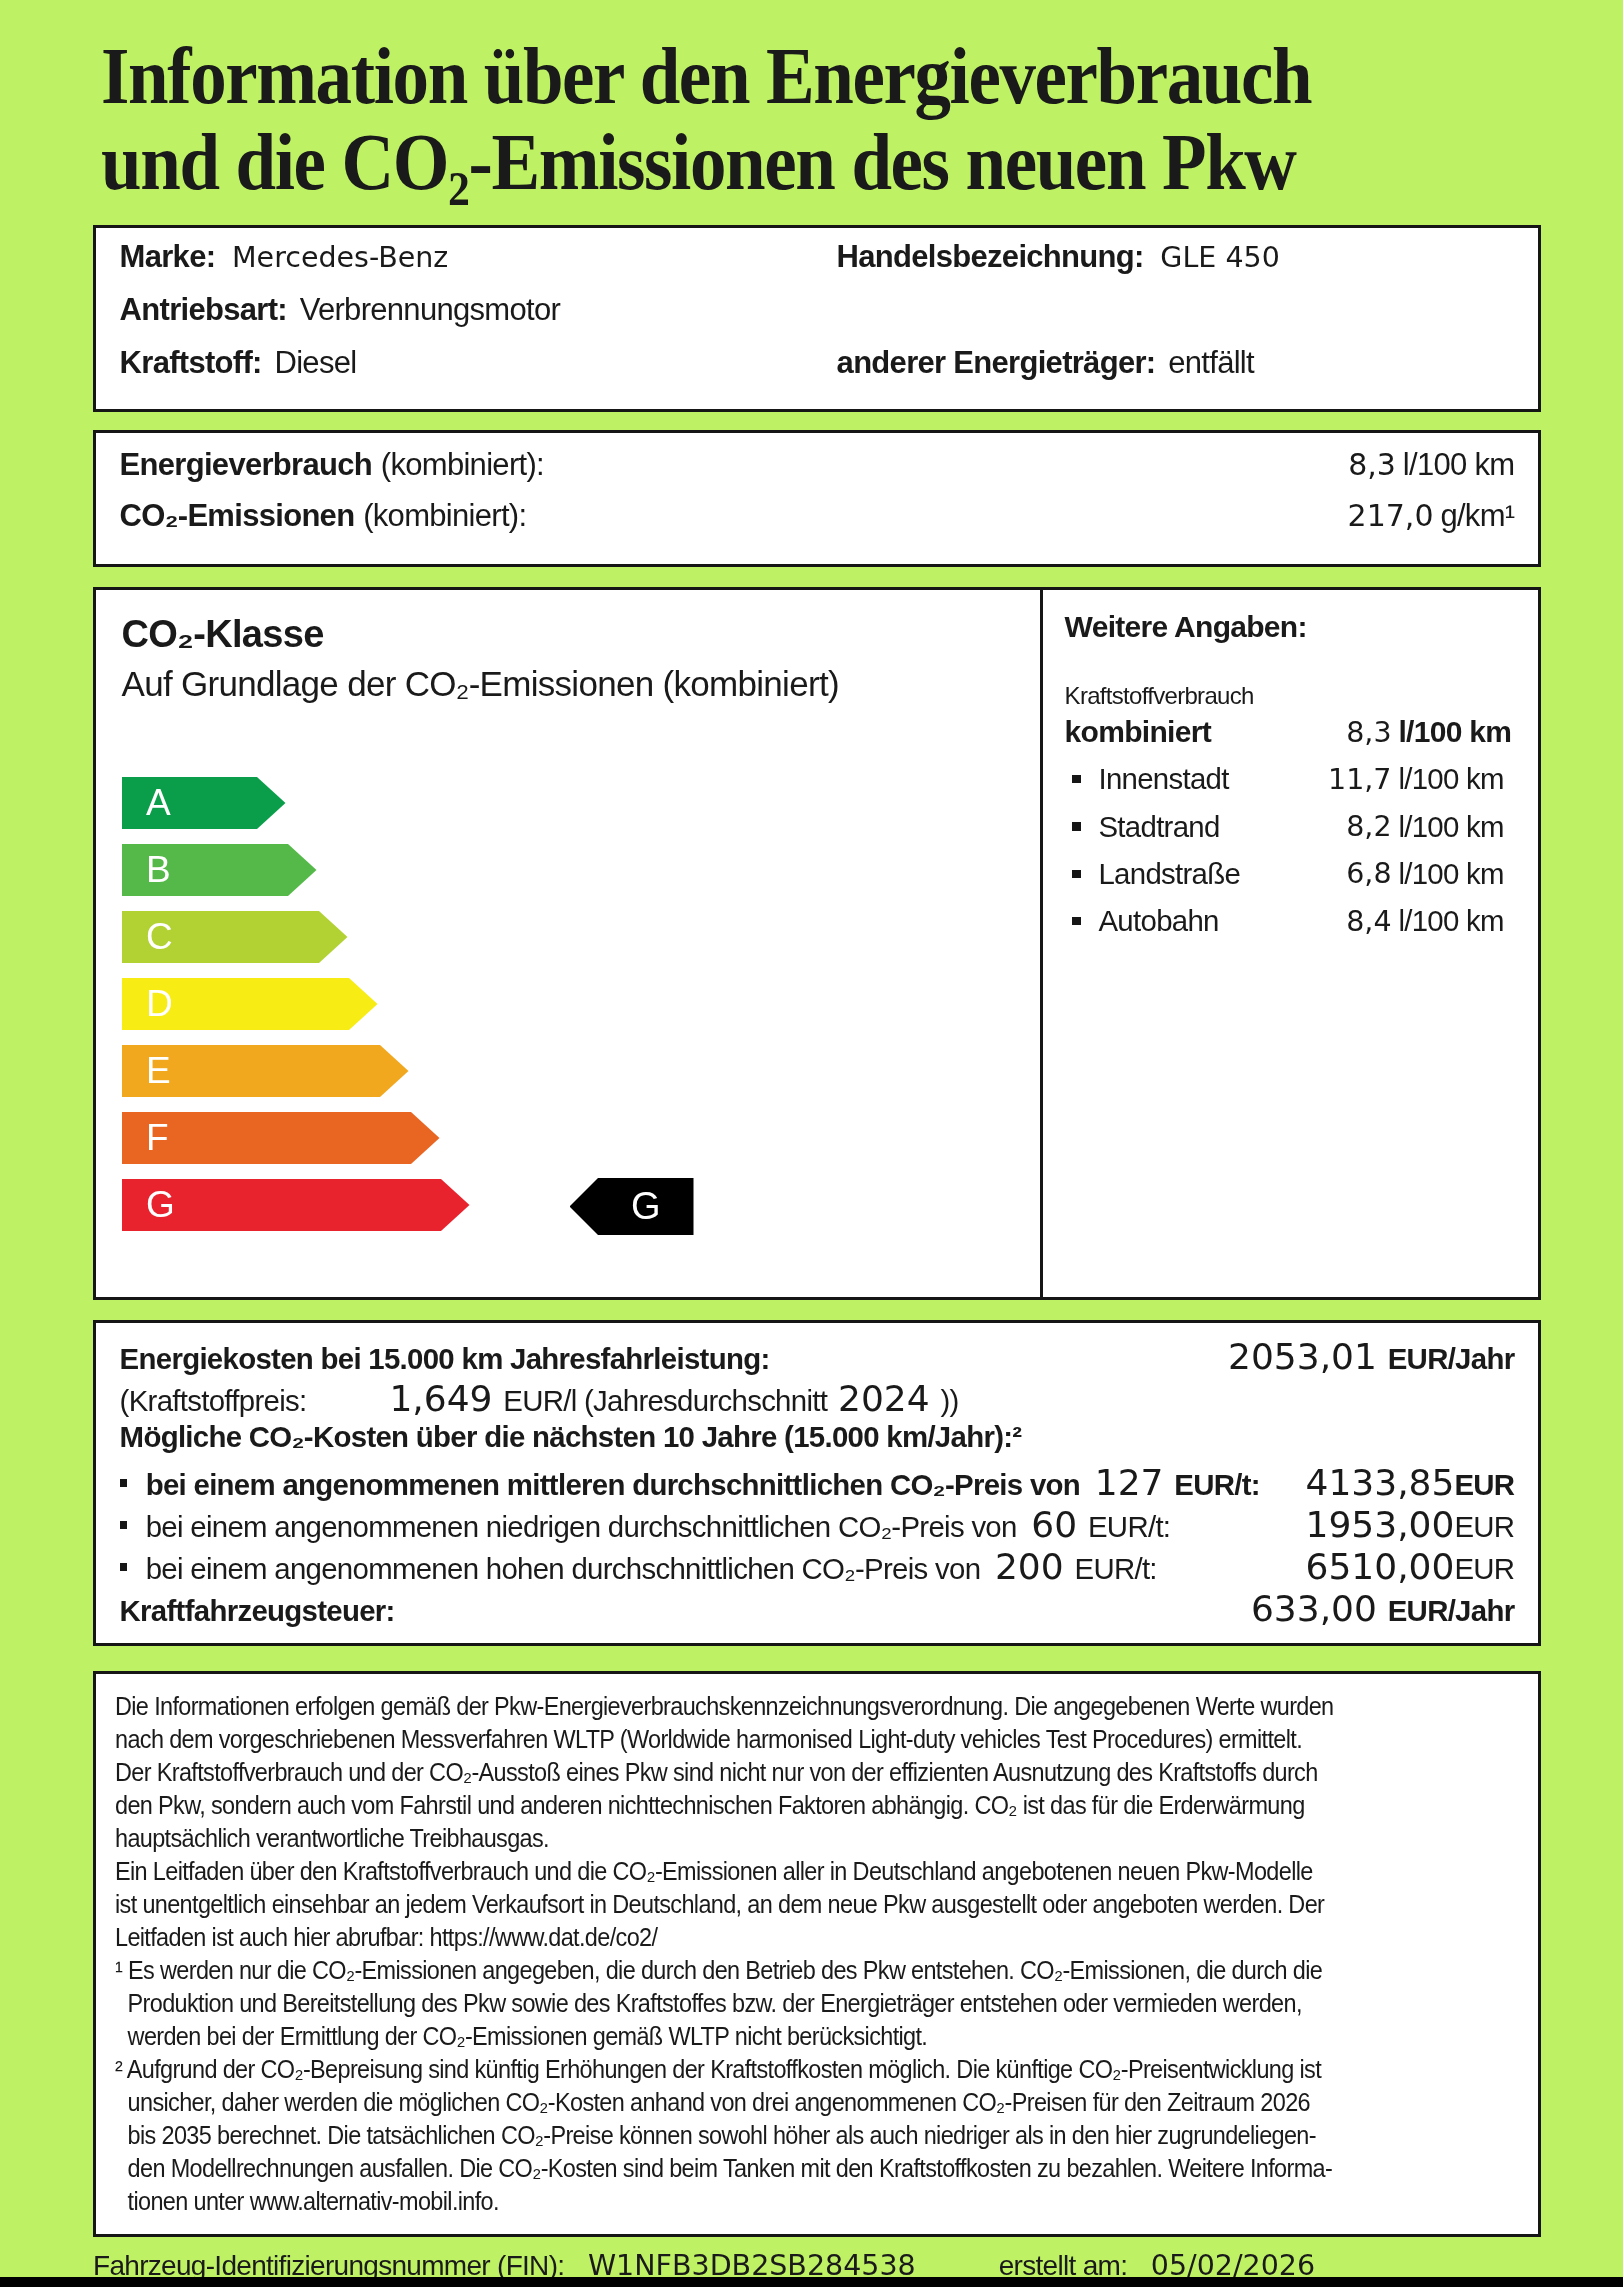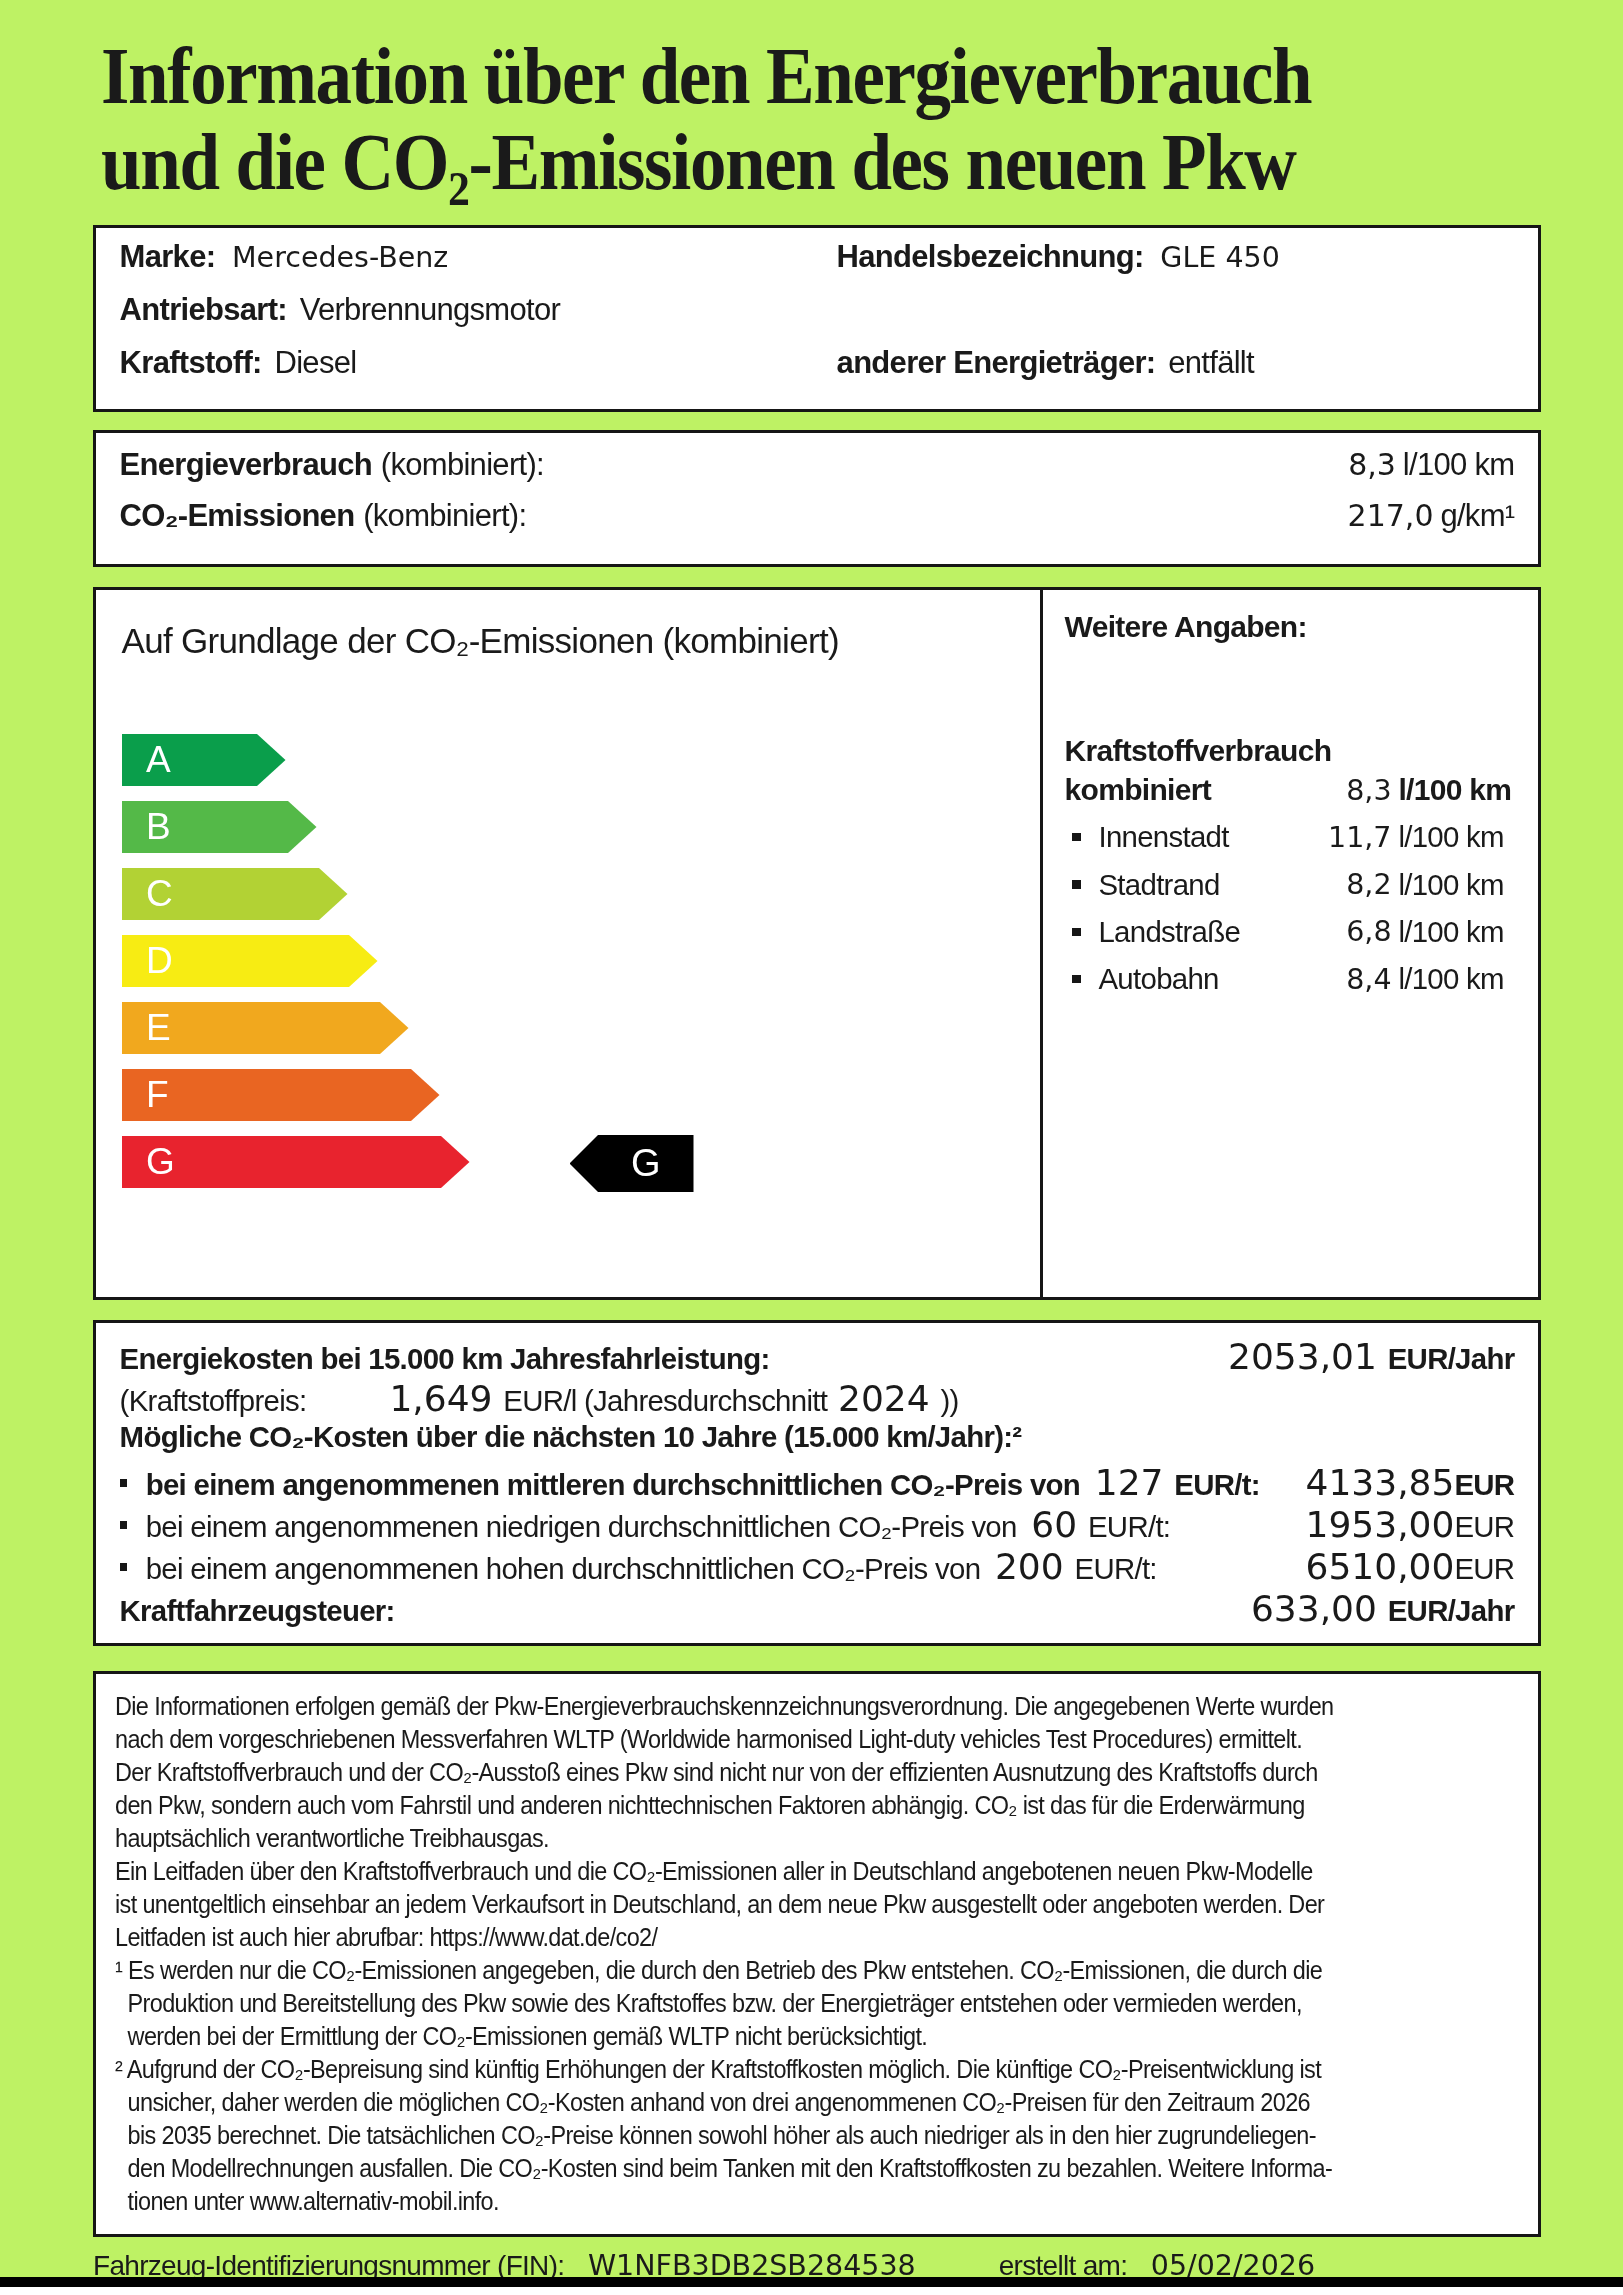--- a/index.html
+++ b/index.html
@@ -71,21 +71,21 @@
   .marker {
     position:absolute; left:448px; top:401px;
     width:124px; height:57px;
     background:#000;
     color:#fff; font-size:38px;
     display:flex; align-items:center; justify-content:center;
     padding-left:28.5px; box-sizing:border-box;
     clip-path:polygon(100% 0, 100% 100%, 28.5px 100%, 0 50%, 28.5px 0);
   }
   .wa-heading { font-size:30px; font-weight:bold; letter-spacing:-0.7px; }
-  .wa-fuel { font-size:30px; font-weight:bold; letter-spacing:-0.7px; margin-top:90px; }
+  .wa-fuel { font-size:24px; font-weight:normal; letter-spacing:-0.7px; margin-top:38px; }
   .wa-comb { display:flex; align-items:baseline; font-size:30px; margin-top:4.9px; white-space:nowrap; }
   .wa-comb .lbl { font-weight:bold; letter-spacing:-0.7px; }
   .wa-val { margin-left:auto; width:79px; text-align:right; font-family:"DejaVu Sans", sans-serif; font-size:28.5px; }
   .wa-unit { width:118px; margin-left:6.9px; letter-spacing:-0.7px; }
   .wa-unit.b { font-weight:bold; }
   .drow { display:flex; align-items:center; margin-top:13.3px; font-size:29.4px; padding-left:7.9px; white-space:nowrap; }
   .sq { width:8.3px; height:8.3px; background:#161616; margin-right:17.7px; flex:none; }
   .drow .lbl { letter-spacing:-0.7px; }
 
   
@@ -165,20 +165,21 @@
       <span class="rest">(kombiniert):</span>
       <span class="kval">
         <span class="num">217,0</span>
         <span class="unit">g/km¹</span>
       </span>
     </div>
   </div>
 
   <div class="box box-co2">
     <div class="co2-left">
+      <div class="co2-title">CO₂-Klasse</div>
       <div class="co2-sub">Auf Grundlage der CO₂-Emissionen (kombiniert)</div>
       <div class="arrows">
         <div class="arrow" style="background: rgb(10, 158, 75); width: 164px;">
             <span class="arrow-letter">A</span>
           </div>
         <div class="arrow" style="background: rgb(84, 185, 72); width: 195px;">
             <span class="arrow-letter">B</span>
           </div>
         <div class="arrow" style="background: rgb(178, 210, 52); width: 226px;">
             <span class="arrow-letter">C</span>

